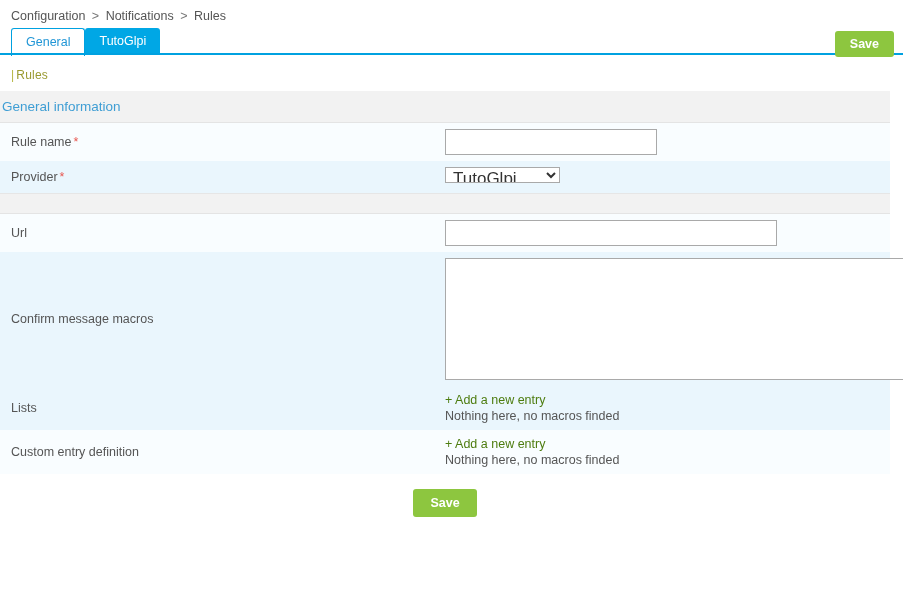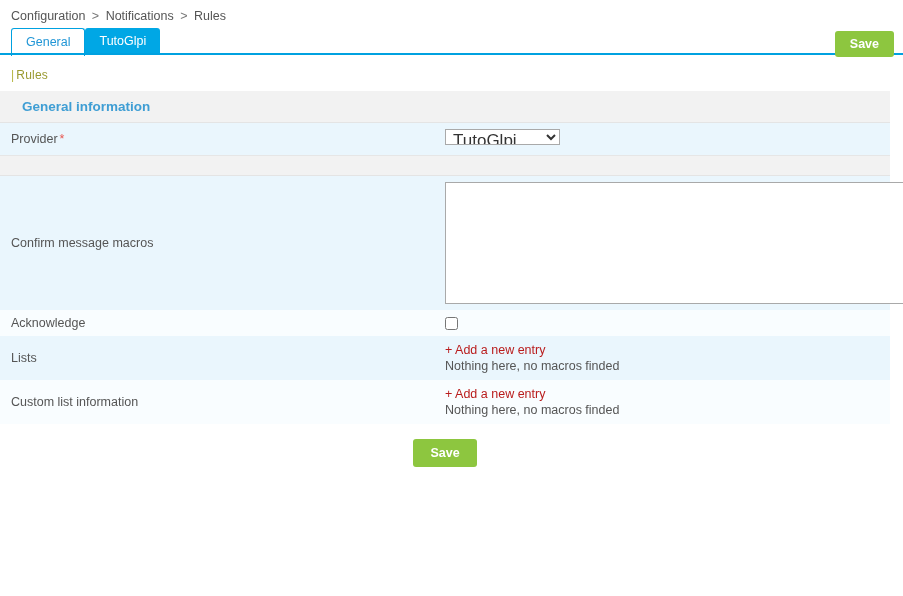--- a/index.html
+++ b/index.html
@@ -102,23 +102,23 @@
     width: 890px;
     border-collapse: collapse;
     table-layout: fixed;
     font-size: 12.5px;
   }
   .formtable td, .formtable th { padding: 0; }
 
   .sechead td {
     background: #f2f2f2;
     color: #3f9ed4;
-    font-weight: bold;
+    font-weight: normal;
     text-align: left;
-    padding: 8px 0 8px 22px;
+    padding: 8px 0 8px 2px;
     font-size: 13.5px;
     border-bottom: 1px solid #e4e4e4;
   }
   .spacer td {
     background: #f2f2f2;
     height: 20px;
     border-top: 1px solid #e6e6e6;
     border-bottom: 1px solid #e4e4e4;
   }
 
@@ -171,21 +171,21 @@
     display: block;
   }
 
   input.chk {
     width: 13px; height: 13px;
     margin: 0;
     vertical-align: middle;
   }
 
   a.addlink {
-    color: #b91c1c;
+    color: #4d7c0f;
     text-decoration: none;
     font-size: 12.5px;
     display: block;
     line-height: 16px;
     cursor: pointer;
   }
   .emptytxt {
     color: #555555;
     font-size: 12.5px;
     line-height: 16px;
@@ -233,60 +233,66 @@
 <div class="pagetitle">
   <span class="bar">|</span><span>Rules</span>
 </div>
 
 <table class="formtable">
   <tbody>
     <tr class="sechead">
       <td colspan="2">General information</td>
     </tr>
 
+    <tr class="row-a">
+      <td class="lbl"><span>Rule name</span><span class="req">*</span></td>
+      <td class="fld">
+        <input class="txt rulename" type="text" value="" style="">
+      </td>
+    </tr>
 
     <tr class="row-b">
       <td class="lbl"><span>Provider</span><span class="req">*</span></td>
       <td class="fld">
         <select class="sel">
           <option>TutoGlpi</option>
         </select>
       </td>
     </tr>
 
     <tr class="spacer">
       <td></td>
       <td></td>
     </tr>
 
+    <tr class="row-a">
+      <td class="lbl"><span>Url</span></td>
+      <td class="fld">
+        <input class="txt url" type="text" value="" style="">
+      </td>
+    </tr>
 
     <tr class="row-b">
       <td class="lbl"><span>Confirm message macros</span></td>
       <td class="fld">
         <textarea class="ta" style=""></textarea>
       </td>
     </tr>
 
-    <tr class="row-a">
-      <td class="lbl"><span>Acknowledge</span></td>
-      <td class="fld">
-        <input class="chk" type="checkbox" style="">
-      </td>
-    </tr>
 
     <tr class="row-b">
       <td class="lbl"><span>Lists</span></td>
       <td class="fld">
         <a class="addlink">+ Add a new entry</a>
         <div class="emptytxt">Nothing here, no macros finded</div>
       </td>
     </tr>
 
     <tr class="row-a">
-      <td class="lbl"><span>Custom list information</span></td>
+      <td class="lbl"><span>Custom entry definition</span></td>
       <td class="fld">
         <a class="addlink">+ Add a new entry</a>
         <div class="emptytxt">Nothing here, no macros finded</div>
       </td>
     </tr>
 
   </tbody>
 </table>
 
 <div class="bottomsave-wrap">

